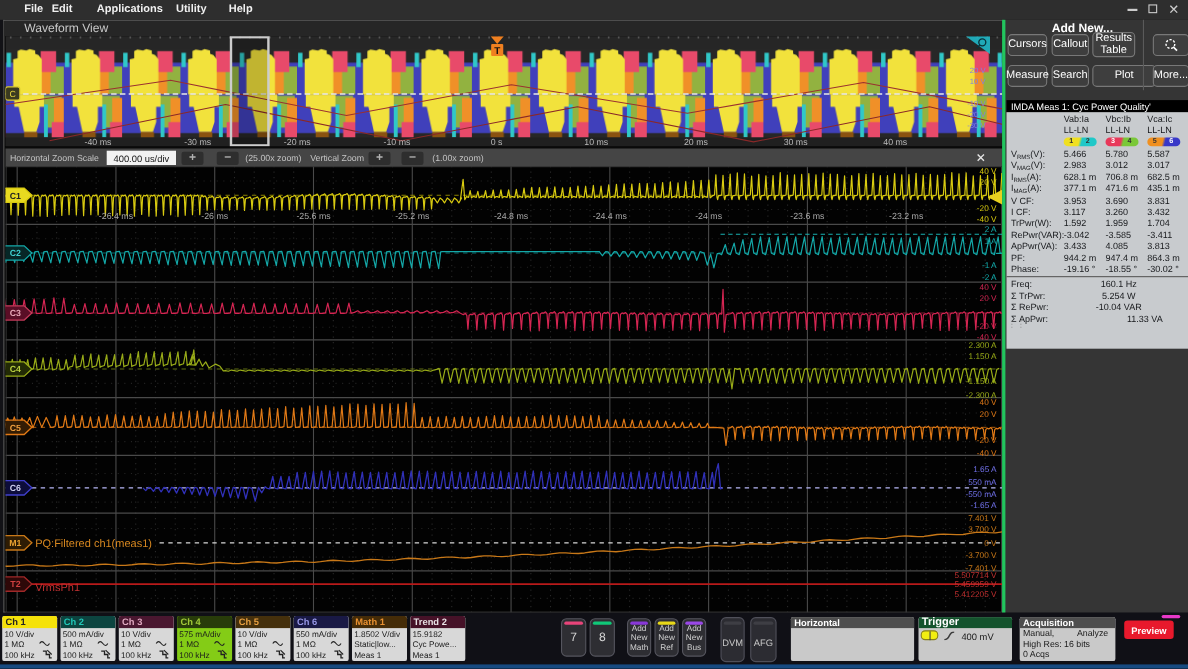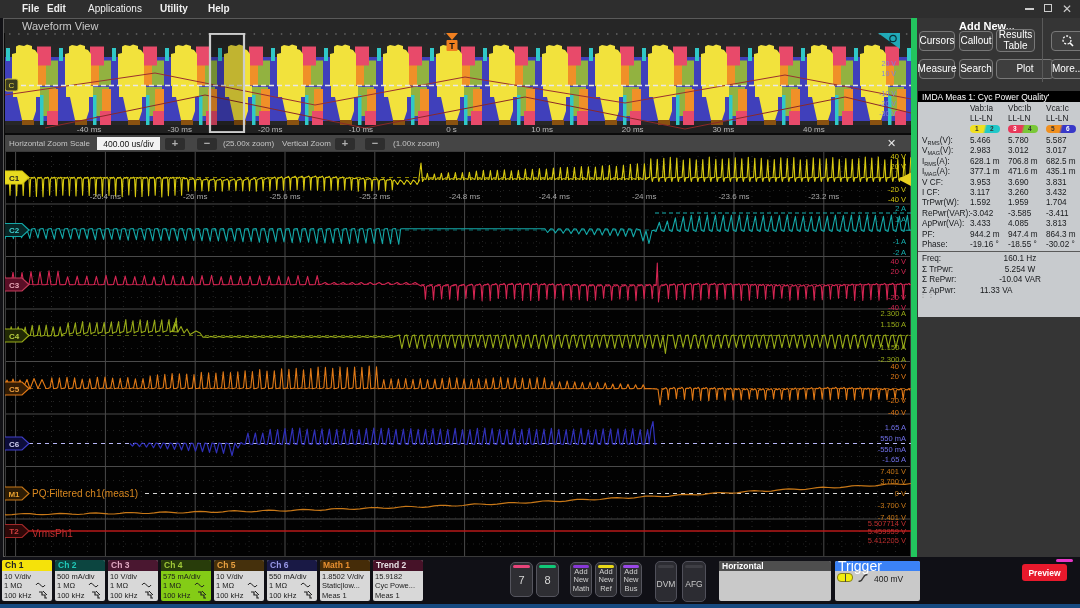--- a/index.html
+++ b/index.html
@@ -2,21 +2,21 @@
 <html><head><meta charset="utf-8"><style>
 *{margin:0;padding:0;box-sizing:border-box}
 body{width:1080px;height:608px;background:#121216;font-family:"Liberation Sans",sans-serif;overflow:hidden;position:relative}
 .abs{position:absolute}
 sub{font-size:5.5px;line-height:0;vertical-align:-1.5px}
 </style></head><body>
 
 <div class="abs" style="left:0;top:0;width:1080px;height:18px;background:#2e2e2e">
  <div class="abs" style="left:22px;top:3px;color:#f0f0f0;font-size:10px;font-weight:bold">File</div>
  <div class="abs" style="left:47px;top:3px;color:#f0f0f0;font-size:10px;font-weight:bold">Edit</div>
- <div class="abs" style="left:88px;top:3px;color:#f0f0f0;font-size:10px;font-weight:normal">Applications</div>
+ <div class="abs" style="left:88px;top:3px;color:#f0f0f0;font-size:10px;font-weight:bold">Applications</div>
  <div class="abs" style="left:160px;top:3px;color:#f0f0f0;font-size:10px;font-weight:bold">Utility</div>
  <div class="abs" style="left:208px;top:3px;color:#f0f0f0;font-size:10px;font-weight:bold">Help</div>
  <div class="abs" style="left:1025px;top:8px;width:9px;height:2px;background:#cccccc"></div>
  <div class="abs" style="left:1044px;top:4px;width:8px;height:8px;border:1.5px solid #cccccc"></div>
  <div class="abs" style="left:1062px;top:2px;color:#cccccc;font-size:12px">✕</div>
 </div>
 
 <div class="abs" style="left:3px;top:18px;width:910px;height:539px;background:#0a0a0a;border:1px solid #5a5a5a;border-right:1px solid #3a3a3a">
  <div class="abs" style="left:0;top:0;width:908px;height:14px;background:#262626;color:#c8c8c8;font-size:11px;padding-left:18px;padding-top:1px">Waveform View</div>
 </div>
@@ -330,21 +330,21 @@
     <text x="9" y="187.5" font-size="8" font-weight="bold" text-anchor="middle" fill="#b8cf40">C4</text>
 <path d="M -3 231.0 L 17 231.0 L 24 237.5 L 17 244.0 L -3 244.0 Z" fill="#331c04" stroke="#e07916" stroke-width="1.2"></path>
     <text x="9" y="240.5" font-size="8" font-weight="bold" text-anchor="middle" fill="#f0a040">C5</text>
 <path d="M -3 286.0 L 17 286.0 L 24 292.5 L 17 299.0 L -3 299.0 Z" fill="#0d0d3a" stroke="#4040cc" stroke-width="1.2"></path>
     <text x="9" y="295.5" font-size="8" font-weight="bold" text-anchor="middle" fill="#d0d0f0">C6</text>
 <path d="M -3 336.0 L 17 336.0 L 24 342.5 L 17 349.0 L -3 349.0 Z" fill="#2e1c04" stroke="#c87818" stroke-width="1.2"></path>
     <text x="9" y="345.5" font-size="8" font-weight="bold" text-anchor="middle" fill="#e8a030">M1</text>
 <path d="M -3 373.5 L 17 373.5 L 24 380 L 17 386.5 L -3 386.5 Z" fill="#2e0808" stroke="#a02828" stroke-width="1.2"></path>
     <text x="9" y="383" font-size="8" font-weight="bold" text-anchor="middle" fill="#d04040">T2</text>
 </svg>
-<div class="abs" style="left:911px;top:18px;width:169px;height:539px;background:#353535;border-left:6px solid #22c55e">
+<div class="abs" style="left:911px;top:18px;width:169px;height:539px;background:#353535;border-left:3px solid #22c55e">
 <div class="abs" style="left:0;top:2px;width:140px;text-align:center;color:#fff;font-size:11px;font-weight:bold">Add New...</div>
 <div class="abs" style="left:2px;top:13px;width:36px;height:20px;background:#3e3e3e;border:1px solid #787878;border-radius:4px;color:#fff;font-size:10px;display:flex;align-items:center;justify-content:center;text-align:right;line-height:1.05">Cursors</div>
 <div class="abs" style="left:42px;top:13px;width:34px;height:20px;background:#3e3e3e;border:1px solid #787878;border-radius:4px;color:#fff;font-size:10px;display:flex;align-items:center;justify-content:center;text-align:center;line-height:1.05">Callout</div>
 <div class="abs" style="left:79px;top:11px;width:39px;height:23px;background:#3e3e3e;border:1px solid #787878;border-radius:4px;color:#fff;font-size:10px;display:flex;align-items:center;justify-content:center;text-align:center;line-height:1.05">Results<br>Table</div>
 <div class="abs" style="left:134px;top:13px;width:33px;height:20px;background:#3e3e3e;border:1px solid #787878;border-radius:4px;color:#fff;font-size:10px;display:flex;align-items:center;justify-content:center;text-align:center;line-height:1.05">
       <svg width="15" height="15" viewBox="0 0 15 15">
         <circle cx="7" cy="6" r="4" fill="none" stroke="#fff" stroke-width="1.3" stroke-dasharray="2,1.5"></circle>
         <line x1="9.5" y1="8.5" x2="13" y2="12" stroke="#fff" stroke-width="1.6"></line>
       </svg>
     </div>
@@ -418,21 +418,21 @@
 <div class="abs" style="left:90px;top:138.00000000000003px;white-space:nowrap">-18.55 °</div>
 <div class="abs" style="left:128px;top:138.00000000000003px;white-space:nowrap">-30.02 °</div>
 <div class="abs" style="left:0;top:149px;width:167px;height:1px;background:#5a5a5a"></div>
 <div class="abs" style="left:4px;top:152.40000000000003px">Freq:</div>
 <div class="abs" style="left:62px;top:152.40000000000003px;width:80px;text-align:center;white-space:nowrap">160.1 Hz</div>
 <div class="abs" style="left:4px;top:162.80000000000004px">Σ TrPwr:</div>
 <div class="abs" style="left:62px;top:162.80000000000004px;width:80px;text-align:center;white-space:nowrap">5.254 W</div>
 <div class="abs" style="left:4px;top:173.20000000000005px">Σ RePwr:</div>
 <div class="abs" style="left:62px;top:173.20000000000005px;width:80px;text-align:center;white-space:nowrap">-10.04 VAR</div>
 <div class="abs" style="left:4px;top:183.60000000000005px">Σ ApPwr:</div>
-<div class="abs" style="left:62px;top:183.60000000000005px;width:80px;text-align:left;white-space:nowrap">11.33 VA</div>
+<div class="abs" style="left:62px;top:183.60000000000005px;width:80px;text-align:right;white-space:nowrap">11.33 VA</div>
 </div>
 <div class="abs" style="left:2px;top:275px;width:5px;height:24px;color:#909090;font-size:8px;line-height:4px">⋮⋮</div>
 </div>
 <div class="abs" style="left:0;top:557px;width:1080px;height:51px;background:#101016">
 <div class="abs" style="left:0;top:47px;width:1080px;height:4px;background:#174a80"></div>
 <div class="abs" style="left:2px;top:3px;width:50px;height:41px;background:#d8d8d8;border-radius:2px;overflow:hidden">
       <div style="height:11px;background:#f5e20a;color:#222;font-size:8.5px;font-weight:bold;padding:0px 0 0 3px;line-height:11px">Ch 1</div>
       <div style="font-size:7.5px;color:#1c1c1c;padding:1px 0 0 2px;line-height:9.4px;white-space:nowrap">10 V/div<br>1 MΩ<br>100 kHz</div>
       <svg style="position:absolute;left:33px;top:21px" width="11" height="8" viewBox="0 0 11 8">
         <path d="M 1 4 Q 3 0.5 5.5 4 Q 8 7.5 10 4" fill="none" stroke="#222" stroke-width="1"></path>
@@ -516,24 +516,31 @@
 <div class="abs" style="left:620px;top:5px;width:22px;height:35px;background:#2e2e33;border:1px solid #55555e;border-radius:5px;color:#d0d0d0;font-size:7.5px;line-height:8.3px;display:flex;align-items:flex-end;justify-content:center;text-align:center;padding-bottom:3px">Add<br>New<br>Bus</div>
 <div class="abs" style="left:623px;top:8px;width:16px;height:2.5px;border-radius:2px;background:#9a48e8"></div>
 <div class="abs" style="left:655px;top:4px;width:22px;height:41px;background:#2c2c32;border:1px solid #50505a;border-radius:5px;color:#c8c8c8;font-size:8.5px;display:flex;align-items:flex-end;justify-content:center;padding-bottom:12px">DVM</div>
 <div class="abs" style="left:658px;top:8px;width:16px;height:3px;border-radius:2px;background:#3e3e44"></div>
 <div class="abs" style="left:682px;top:4px;width:24px;height:41px;background:#2c2c32;border:1px solid #50505a;border-radius:5px;color:#c8c8c8;font-size:8.5px;display:flex;align-items:flex-end;justify-content:center;padding-bottom:12px">AFG</div>
 <div class="abs" style="left:685px;top:8px;width:18px;height:3px;border-radius:2px;background:#3e3e44"></div>
 <div class="abs" style="left:719px;top:4px;width:112px;height:40px;background:#c9c9c9;border-radius:2px;overflow:hidden">
 <div style="height:10px;background:#4e4e4e;color:#fff;font-size:8.5px;font-weight:bold;padding-left:3px;line-height:10px">Horizontal</div>
     </div>
 <div class="abs" style="left:835px;top:4px;width:85px;height:40px;background:#c9c9c9;border-radius:2px;overflow:hidden">
-<div style="height:10px;background:#3b82f6;color:#fff;font-size:14px;font-weight:normal;padding-left:3px;line-height:10px">Trigger</div>
+<div style="height:10px;background:#14532d;color:#fff;font-size:10px;font-weight:bold;padding-left:3px;line-height:10px">Trigger</div>
 <div style="position:relative;height:30px">
 <span style="position:absolute;left:2px;top:2px;width:16px;height:9px;background:#f2ee10;border:1px solid #88801a;border-radius:4px"></span>
 <span style="position:absolute;left:9.5px;top:3px;width:1.8px;height:8px;background:#444"></span>
 <svg style="position:absolute;left:23px;top:3px" width="10" height="8" viewBox="0 0 10 8">
           <path d="M 0.5 7.5 Q 3.5 7.5 5 4 Q 6.5 0.5 9.5 0.5" fill="none" stroke="#3a3a3a" stroke-width="1.4"></path>
         </svg>
 <span style="position:absolute;left:39px;top:2.5px;font-size:8.5px;color:#1a1a1a">400 mV</span>
 </div>
     </div>
+<div class="abs" style="left:927px;top:4px;width:87px;height:40px;background:#c9c9c9;border-radius:2px;overflow:hidden">
+<div style="height:10px;background:#4e4e4e;color:#fff;font-size:8.5px;font-weight:bold;padding-left:3px;line-height:10px">Acquisition</div>
+<div style="position:relative;font-size:8px;color:#1a1a1a;line-height:9.7px;padding:0 0 0 3px;white-space:nowrap">
+<span>Manual,</span><span style="position:absolute;left:52px">Analyze</span><br>
+<span>High Res: 16 bits</span><br><span>0 Acqs</span>
+</div>
+    </div>
 <div class="abs" style="left:1022px;top:7px;width:45px;height:17px;background:#e8192c;border-radius:3px;color:#fff;font-size:8.5px;font-weight:bold;display:flex;align-items:center;justify-content:center">Preview</div>
 <div class="abs" style="left:1056px;top:2px;width:17px;height:3px;border-radius:2px;background:#e838c8"></div>
 </div>
 </body></html>

